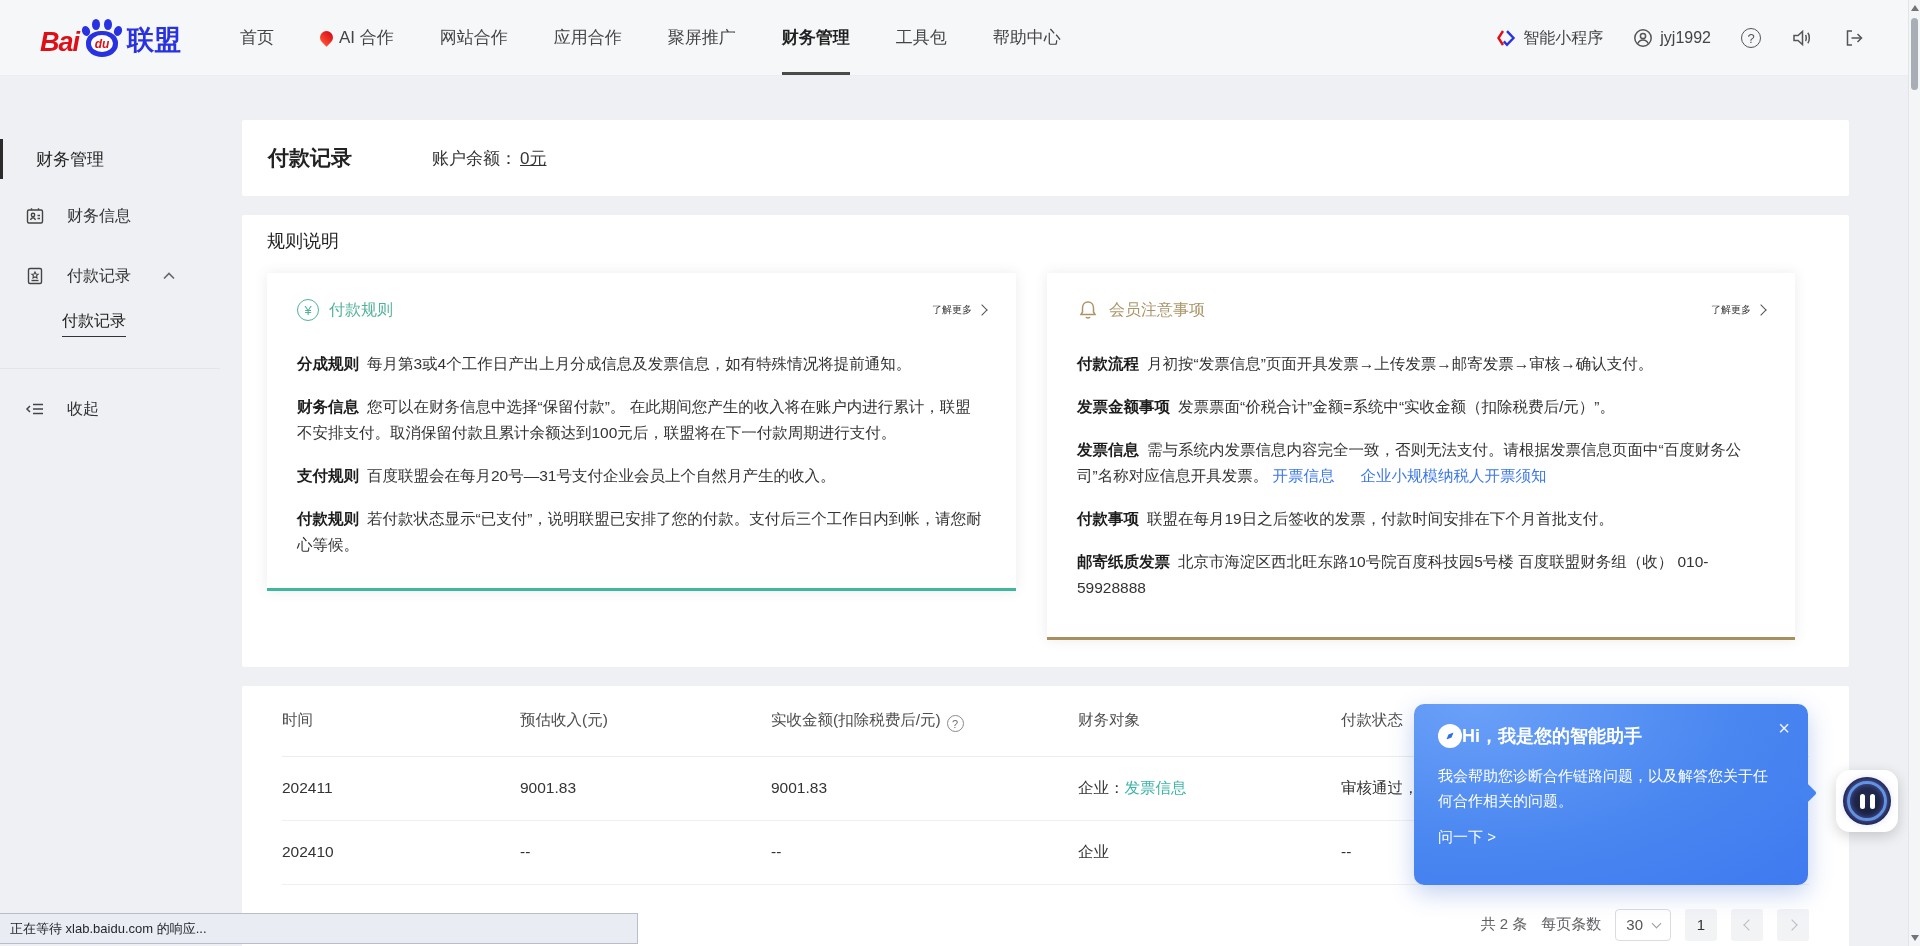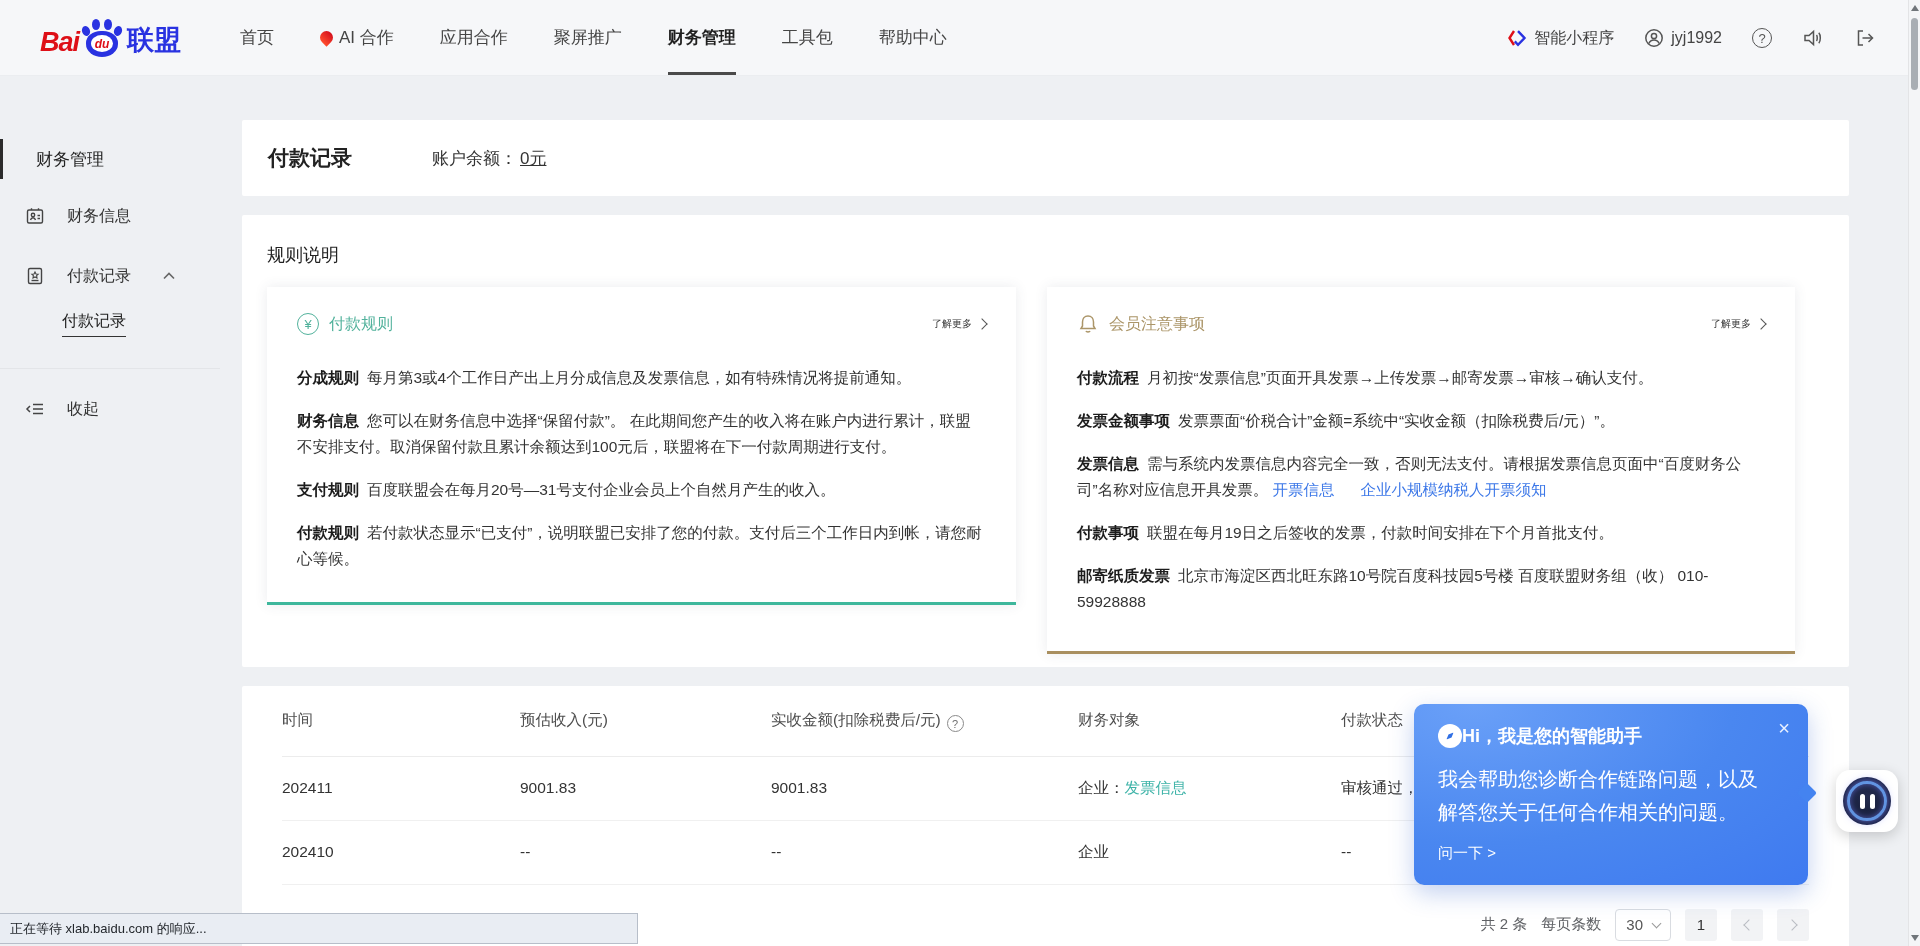--- a/index.html
+++ b/index.html
@@ -18,21 +18,21 @@
   .paw .pad { width:32px; height:26px; left:6px; top:13px; border-radius:46% 46% 50% 50%; display:flex; align-items:center; justify-content:center; }
   .paw .pad b { width:22px; height:17px; background:#fff; border-radius:50%; display:flex; align-items:center; justify-content:center; color:#de0f17; font-size:12px; font-style:italic; font-weight:bold; }
   .logo .union { color:#2932e1; font-size:27px; font-weight:bold; margin-left:2px; }
 
   .nav { display:flex; align-items:center; height:100%; margin-left:36px; }
   .nav-item { position:relative; height:100%; display:flex; align-items:center; padding:0 23px; font-size:17px; color:#454545; cursor:pointer; white-space:nowrap; }
   .nav-item.active { color:#1f1f1f; font-weight:bold; }
   .nav-item.active::after { content:""; position:absolute; left:23px; right:23px; bottom:0; height:3px; background:#4a4a4a; }
   .flame { width:13px; height:13px; margin-right:6px; background:linear-gradient(180deg,#ff4d2e,#d40f1c); border-radius:0 50% 50% 50%; transform:rotate(-135deg); }
 
-  .topbar-right { position:absolute; right:32px; top:0; height:76px; display:flex; align-items:center; gap:30px; }
+  .topbar-right { position:absolute; right:43px; top:0; height:76px; display:flex; align-items:center; gap:30px; }
   .tr-item { display:flex; align-items:center; gap:7px; font-size:16px; color:#444; cursor:pointer; }
   .icon-svg { display:inline-flex; }
   .qmark { width:20px; height:20px; border:1.6px solid #555; border-radius:50%; color:#555; font-size:13px; display:flex; align-items:center; justify-content:center; cursor:pointer; }
 
   
   .sidebar { position:absolute; left:0; top:76px; width:220px; bottom:0; }
   .side-section { position:relative; margin-top:66px; padding-left:36px; font-size:17px; color:#222; height:34px; display:flex; align-items:center; }
   .side-section .indicator { position:absolute; left:0; top:-3px; bottom:-3px; width:3px; background:#2b2b2b; }
   .side-item { display:flex; align-items:center; margin-top:20px; height:40px; padding-left:25px; font-size:16px; color:#333; cursor:pointer; }
   .side-item .lbl { margin-left:22px; }
@@ -44,21 +44,21 @@
   .side-collapse .lbl { margin-left:22px; }
 
   
   .main { position:absolute; left:242px; top:76px; width:1607px; }
   .card { background:#fff; border-radius:2px; }
   .card-pagehead { margin-top:44px; height:76px; display:flex; align-items:center; padding:0 26px; }
   .page-title { font-size:21px; font-weight:bold; color:#222; }
   .balance { margin-left:80px; font-size:17px; color:#333; }
   .balance .val { margin-left:3px;text-decoration:underline; }
 
-  .card-rules { margin-top:19px; height:452px; padding:28px 25px; }
+  .card-rules { margin-top:19px; height:452px; padding:14px 25px; }
   .rules-title { font-size:18px; color:#222; }
   .rules-row { display:flex; margin-top:20px; gap:31px; }
   .rule-card { position:relative; background:#fff; box-shadow:0 0 12px rgba(60,70,90,.10); padding:26px 30px; }
   .rule-card.left { width:749px; height:318px; }
   .rule-card.right { width:748px; height:367px; }
   .rule-card::after { content:""; position:absolute; left:0; right:0; bottom:0; height:3px; }
   .rule-card.left::after { background:#3eb79c; }
   .rule-card.right::after { background:#a98f5f; }
   .rule-head { display:flex; align-items:center; }
   .rule-head .tlt { font-size:16px; margin-left:10px; }
@@ -90,21 +90,21 @@
 
   
   .assistant { position:absolute; left:1414px; top:704px; width:394px; height:181px; border-radius:10px; padding:20px 24px;
     background:radial-gradient(120% 140% at 15% 0%, #6aa0f8 0%, #4a87f0 55%, #3f7af0 100%); color:#fff; z-index:20; box-shadow:0 8px 24px rgba(40,90,200,.28); }
   .assistant::after { content:""; position:absolute; right:-6px; top:82px; width:14px; height:14px; background:#4483f0; transform:rotate(45deg); border-radius:2px; }
   .as-head { display:flex; align-items:center; }
   .compass { width:24px; height:24px; background:#fff; border-radius:50%; position:relative; flex:0 0 auto; }
   .compass::before { content:""; position:absolute; left:50%; top:50%; width:10px; height:10px; margin:-5px 0 0 -5px; background:#2f6fe4; clip-path:polygon(50% 0, 72% 50%, 50% 100%, 28% 50%); transform:rotate(45deg); }
   .as-title { font-size:18px; font-weight:bold; margin-left:0; }
   .as-close { position:absolute; right:18px; top:14px; font-size:20px; color:#eaf1ff; cursor:pointer; line-height:1; }
-  .as-body { margin-top:16px; font-size:20px; line-height:1.65; width:336px;font-family:Liberation Mono, monospace; }
+  .as-body { margin-top:16px; font-size:15px; line-height:1.65; width:336px; }
   .as-cta { margin-top:14px; font-size:15px; cursor:pointer; }
 
   
   .robot { position:absolute; left:1836px; top:770px; width:62px; height:62px; background:#fff; border-radius:14px; box-shadow:0 4px 14px rgba(0,0,0,.18); display:flex; align-items:center; justify-content:center; cursor:pointer; z-index:21; }
   .robot .face { width:48px; height:48px; border-radius:50%; background:radial-gradient(circle at 50% 40%, #232b4e 0%, #141b36 70%); display:flex; align-items:center; justify-content:center; position:relative; }
   .robot .face::before { content:""; position:absolute; inset:4px; border-radius:50%; border:3px solid rgba(110,168,255,.85); box-shadow:0 0 8px rgba(120,130,255,.8), inset 0 0 6px rgba(120,130,255,.6); }
   .robot .bars { display:flex; gap:5px; }
   .robot .bars i { width:5px; height:15px; background:#fff; border-radius:2.5px; }
 
   
@@ -136,20 +136,23 @@
     <span class="union">联盟</span>
   </div>
   <div class="nav">
     <div class="nav-item">
         <span>首页</span>
       </div>
     <div class="nav-item">
       <span class="flame"></span>
       <span>AI 合作</span>
     </div>
+    <div class="nav-item">
+        <span>网站合作</span>
+      </div>
     <div class="nav-item">
         <span>应用合作</span>
       </div>
     <div class="nav-item">
         <span>聚屏推广</span>
       </div>
     <div class="nav-item active">
         <span>财务管理</span>
       </div>
     <div class="nav-item">

